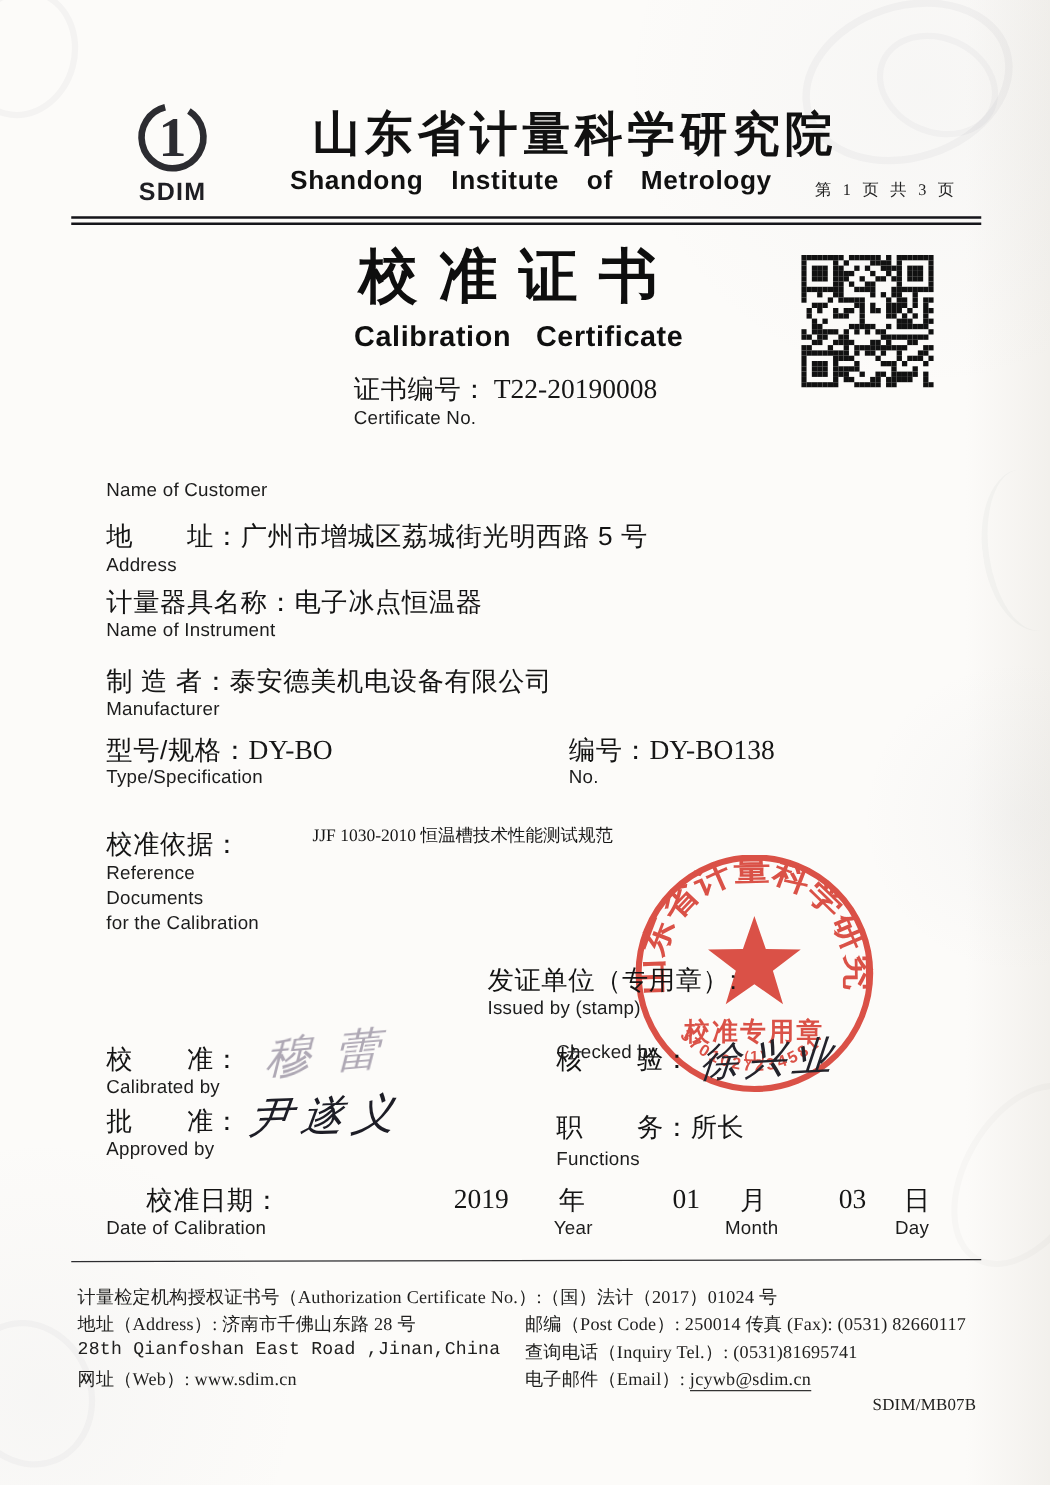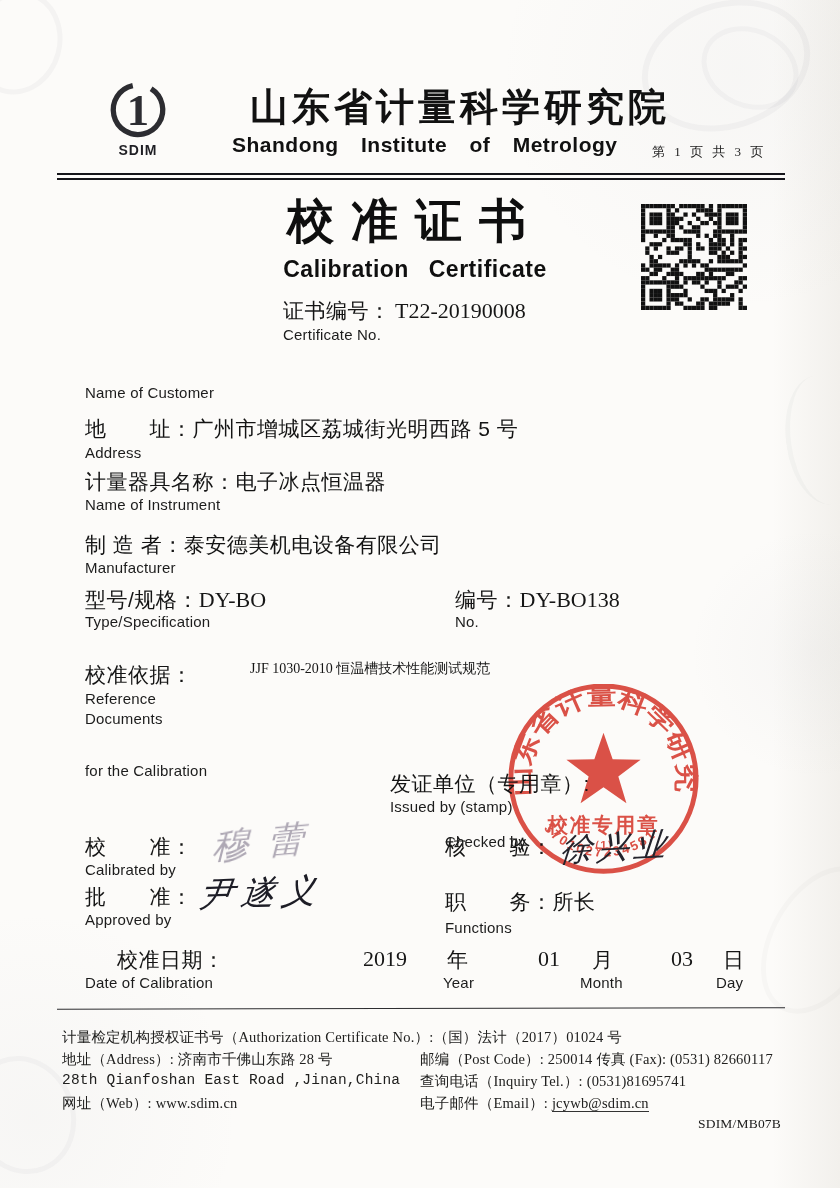--- a/index.html
+++ b/index.html
@@ -45,21 +45,21 @@
   <div class="ghost" style="left:-28px;top:-10px;width:80px;height:95px;border:5px solid rgba(120,126,138,.06);transform:rotate(15deg);"></div>
   <div class="ghost" style="left:-30px;top:1055px;width:95px;height:110px;border:5px solid rgba(120,126,138,.05);transform:rotate(-22deg);"></div>
   <div class="ghost" style="left:786px;top:375px;width:70px;height:130px;border-left:5px solid rgba(125,130,140,.05);transform:rotate(-8deg);"></div>
   <div class="ghost" style="left:770px;top:860px;width:90px;height:150px;border:5px solid rgba(125,130,140,.04);transform:rotate(30deg);"></div>
 
   <div class="abs" style="left:88px;top:78px;width:100px;text-align:center;">
     <svg width="72" height="66" viewBox="0 0 60 56">
       <circle cx="30" cy="27" r="21" fill="none" stroke="#2c2c31" stroke-width="4.5" stroke-dasharray="115 17" transform="rotate(-58 30 27)"></circle>
       <text x="30" y="40" font-family="Liberation Serif, serif" font-size="38" font-weight="900" fill="#2c2c31" text-anchor="middle">1</text>
     </svg>
-    <div style="font-size:14px;font-weight:800;letter-spacing:1px;color:#1f1f24;margin-top:-6px;">SDIM</div>
+    <div style="font-size:20px;font-weight:800;letter-spacing:1px;color:#1f1f24;margin-top:-6px;">SDIM</div>
   </div>
 
   <div class="abs org-cn" style="left:250px;top:82px;">山东省计量科学研究院</div>
   <div class="abs org-en" style="left:232px;top:133px;">Shandong Institute of Metrology</div>
   <div class="abs page-info" style="left:652px;top:143px;">第 1 页 共 3 页</div>
 
   <div class="abs hdr-rule" style="left:57px;top:173px;width:728px;"></div>
 
   <div class="abs title-en" style="left:190px;top:256px;width:450px;">Calibration Certificate</div>
   <div class="abs title-cn" style="left:190px;top:190px;width:450px;">校准证书</div>
@@ -430,21 +430,21 @@
 
   <div class="abs" style="left:455px;top:586px;">
     <span class="cjk lbl">编号：</span><span class="latin">DY-BO138</span>
   </div>
   <div class="abs en" style="left:455px;top:613px;">No.</div>
 
   <div class="abs cjk lbl" style="left:85px;top:661px;">校准依据：</div>
   <div class="abs latin" style="left:250px;top:660px;font-size:14px;">JJF 1030-2010 恒温槽技术性能测试规范</div>
   <div class="abs en" style="left:85px;top:690px;">Reference</div>
   <div class="abs en" style="left:85px;top:710px;">Documents</div>
-  <div class="abs en" style="left:85px;top:730px;margin-top:32px;">for the Calibration</div>
+  <div class="abs en" style="left:85px;top:730px;">for the Calibration</div>
 
   <svg class="abs" style="left:506px;top:684px;mix-blend-mode:multiply;opacity:.88;" width="195" height="195" viewBox="0 0 200 200">
     <defs>
       <path id="arcTop" d="M 28.6 123 A 76 76 0 1 1 171.4 123" fill="none"></path>
       <path id="arcBottom" d="M 34.5 143 A 80 80 0 0 0 165.5 143" fill="none"></path>
     </defs>
     <circle cx="100" cy="97" r="95" fill="none" stroke-width="5" stroke="#d93a2e"></circle>
     <text font-size="25" font-weight="700" fill="#d93a2e">
       <textPath href="#arcTop" startOffset="9" textLength="300" lengthAdjust="spacingAndGlyphs">山东省计量科学研究院</textPath>
     </text>

